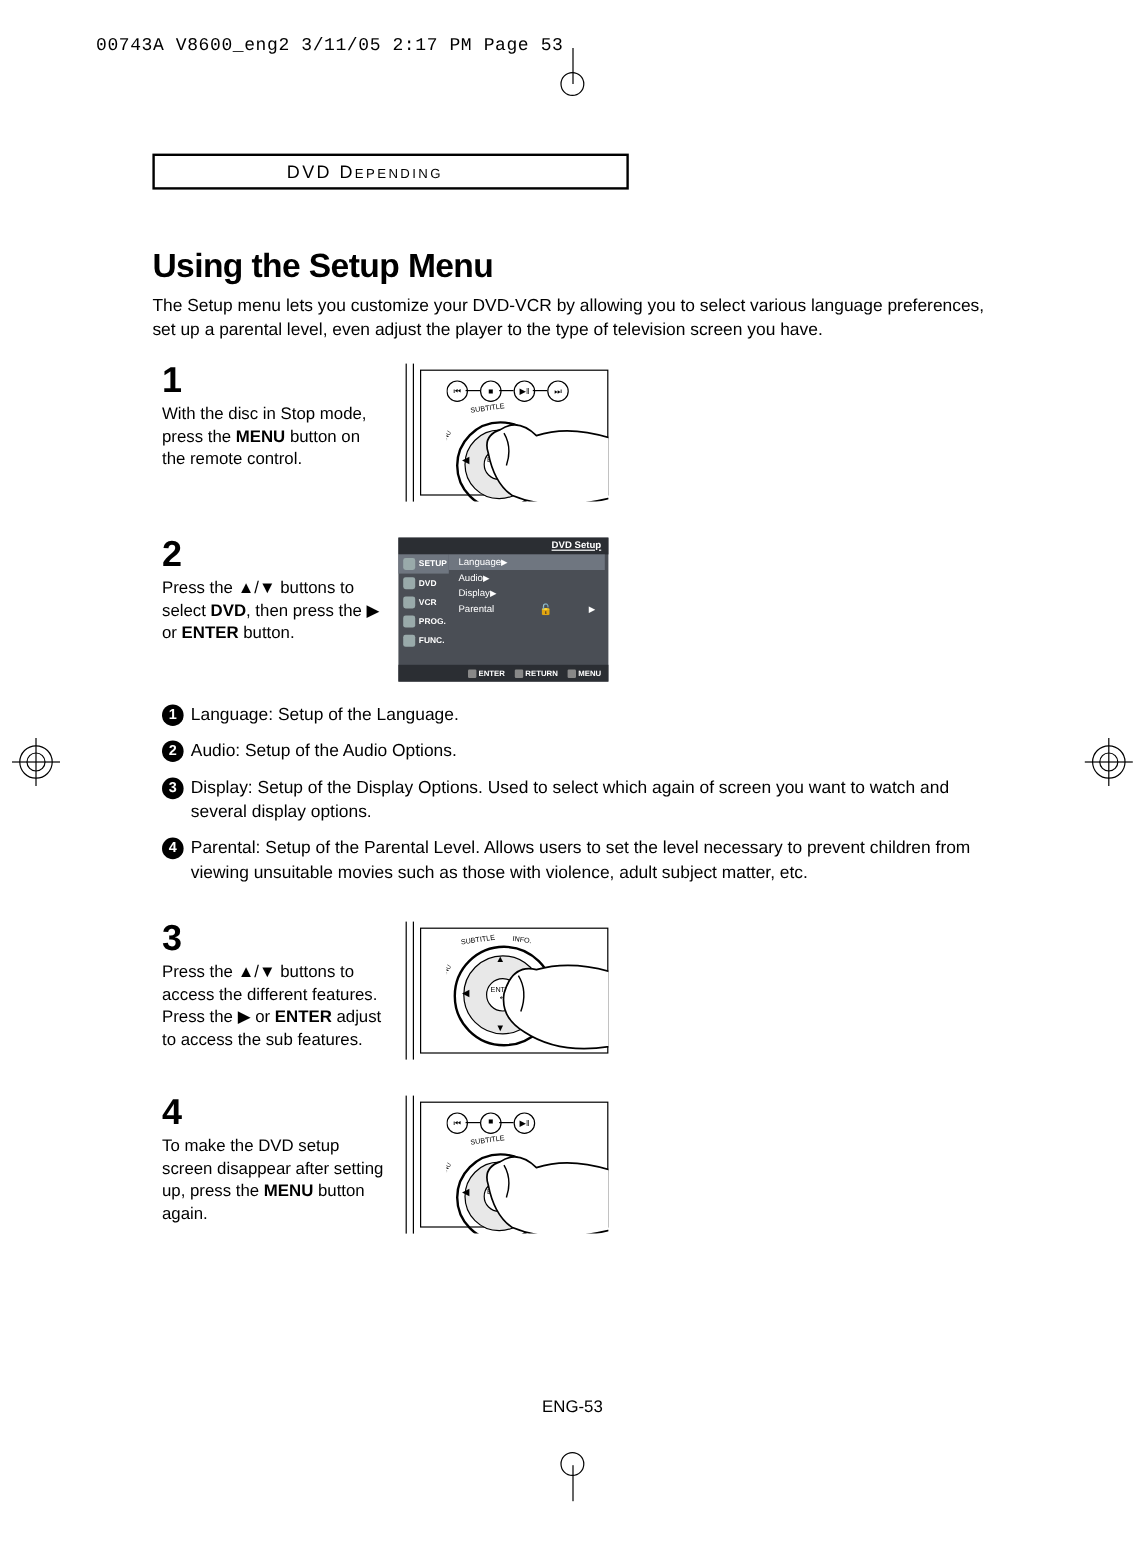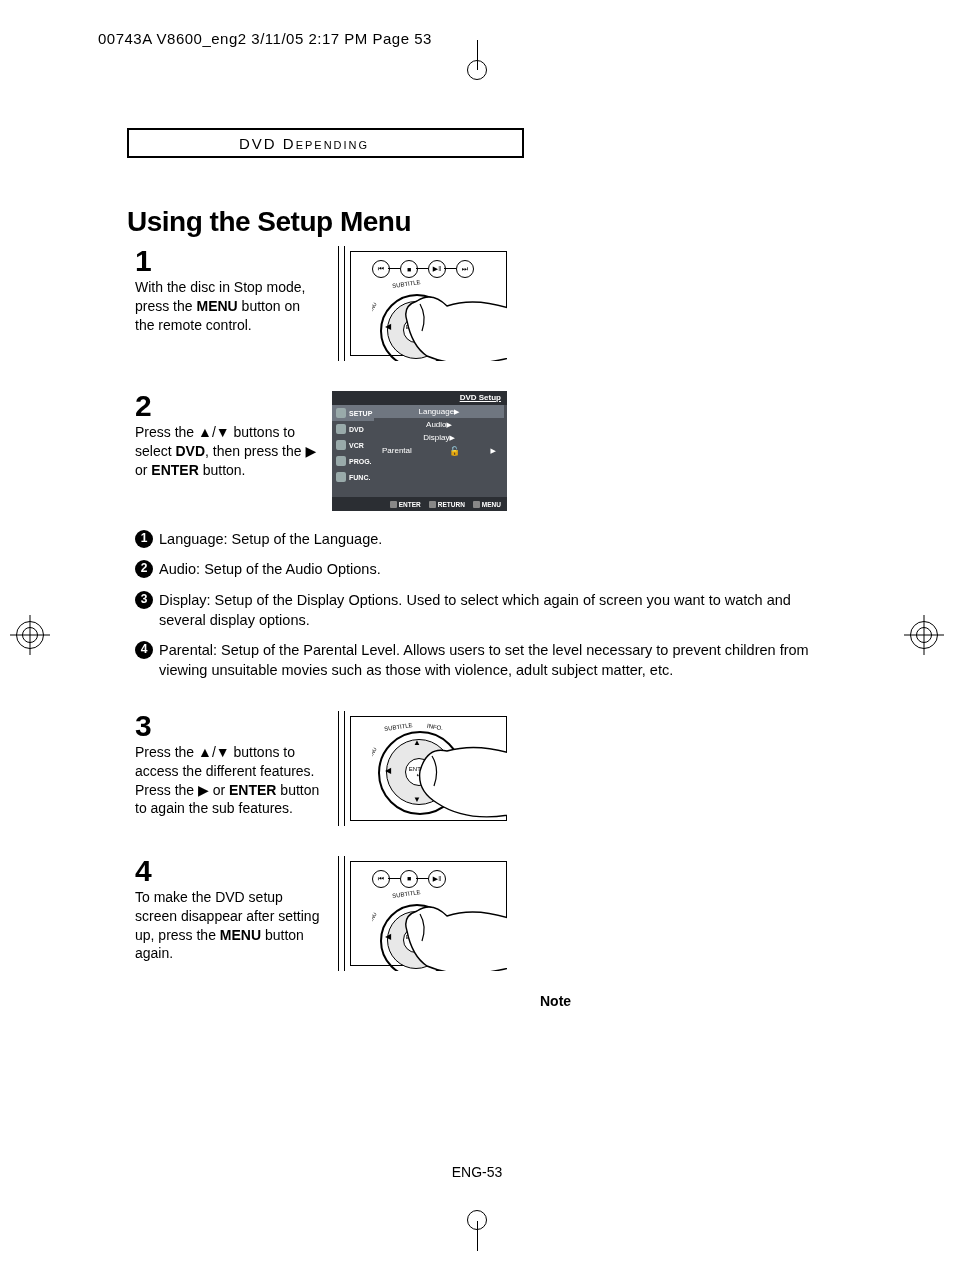--- a/index.html
+++ b/index.html
@@ -9,24 +9,23 @@
     background: #fff;
     width: 954px;
     height: 1288px;
     position: relative;
     color: #000;
   }
   .print-header {
     position: absolute;
     top: 30px;
     left: 80px;
-    font-family: Liberation Sans, sans-serif;
+    font-family: Liberation Mono, monospace;
     font-size: 15px;
     letter-spacing: 0.5px;
-    margin-left: 18px;
   }
   .crop-mark-top {
     position: absolute;
     top: 40px;
     left: 50%;
     transform: translateX(-50%);
   }
   .crop-mark-top .vline { width:1px; height:30px; background:#000; margin:0 auto; }
   .crop-mark-top .circ { width:18px; height:18px; border:1px solid #000; border-radius:50%; margin-top:-10px; }
   .crop-mark-bottom {
@@ -136,21 +135,21 @@
     position:relative;
     font-family: Arial, sans-serif;
   }
   .osd-top { background:#2b2e33; height:14px; }
   .osd-title { position:absolute; right:6px; top:2px; font-weight:bold; font-size:8px;text-decoration:underline; }
   .osd-left { position:absolute; left:0; top:14px; width:42px; }
   .osd-left-item { height:16px; display:flex; align-items:center; gap:3px; padding-left:4px; font-size:7px; font-weight:bold; box-sizing:border-box; }
   .osd-left-item.sel { background:#6f7680; }
   .osd-left-item .ic { width:10px; height:10px; background:#9aa; border-radius:2px; flex-shrink:0; }
   .osd-right { position:absolute; left:42px; right:3px; top:14px; }
-  .osd-row { height:13px; display:flex; align-items:center; padding:0 8px; font-size:8px; justify-content:center; }
+  .osd-row { height:13px; display:flex; align-items:center; padding:0 8px; font-size:8px; justify-content:flex-start; }
   .osd-row.sel { background:#6f7680; }
   .osd-row .tri { font-size:7px; }
   .osd-row .lock { font-size:9px; margin-left:auto; margin-right:30px; }
   .osd-bottom { position:absolute; left:0; right:0; bottom:0; height:14px; background:#2b2e33; display:flex; justify-content:flex-end; align-items:center; gap:8px; padding:0 6px; }
   .osd-blabel { font-size:6.5px; font-weight:bold; display:flex; align-items:center; gap:2px; }
   .osd-blabel .sq { width:7px; height:7px; background:#888; border-radius:1px; }
 
   .numbered-list {
     font-size: 14.5px;
     line-height: 1.4;
@@ -210,20 +209,21 @@
     <div class="c2"></div>
   </div>
 
 <div class="page">
 
   <div class="section-box">
     <span>DVD Depending</span>
   </div>
 
   <h1 class="title">Using the Setup Menu</h1>
+  <div class="intro">The Setup menu lets you customize your DVD-VCR by allowing you to select various language preferences, set up a parental level, even adjust the player to the type of television screen you have.</div>
 
   <div class="step-block">
     <div class="step-text">
       <div class="step-num">1</div>
       <div class="step-body">
         <span>With the disc in Stop mode, press the </span><b>MENU</b><span> button on the remote control.</span>
       </div>
     </div>
     <div class="illus">
       <div class="book-line" style="left:6px;"></div>
@@ -339,21 +339,21 @@
     <div class="nl-item">
         <div class="nl-num">4</div>
         <div class="nl-text">Parental: Setup of the Parental Level. Allows users to set the level necessary to prevent children from viewing unsuitable movies such as those with violence, adult subject matter, etc.</div>
       </div>
   </div>
 
   <div class="step-block">
     <div class="step-text">
       <div class="step-num">3</div>
       <div class="step-body">
-        <span>Press the ▲/▼ buttons to access the different features. Press the ▶ or </span><b>ENTER</b><span> button to again the sub features.</span>
+        <span>Press the ▲/▼ buttons to access the different features. Press the ▶ or </span><b>ENTER</b><span> adjust to access the sub features.</span>
       </div>
     </div>
     <div class="illus">
       <div class="book-line" style="left:6px;"></div>
       <div class="book-line" style="left:12px;"></div>
       <div class="book-box" style="left:18px; right:0;"></div>
       <div class="remote-hand">
         <div class="rlabel-sub" style="left:12px; top:3px;">SUBTITLE</div>
         <div class="rlabel-sub" style="left:55px; top:3px; transform:rotate(8deg);">INFO.</div>
         <div class="rlabel-menu" style="left:-8px; top:30px;">MENU</div>
@@ -406,21 +406,20 @@
           <path d="M15 45 Q10 30 25 25 Q40 15 55 30 Q85 20 125 35 L125 80 Q70 95 35 80 Q20 70 15 45 Z" fill="#fff" stroke="#000" stroke-width="1.4"></path>
           <path d="M28 28 Q35 40 30 55" fill="none" stroke="#000" stroke-width="1.2"></path>
         </svg>
       </div>
     </div>
   </div>
 
 </div>
 
 <div class="note-block">
-  <b>Note</b>
 </div>
 
 <div class="pagefoot">ENG-53</div>
 
 <div class="crop-mark-bottom">
     <div class="circ"></div>
     <div class="vline"></div>
   </div>
 
 </body></html>

